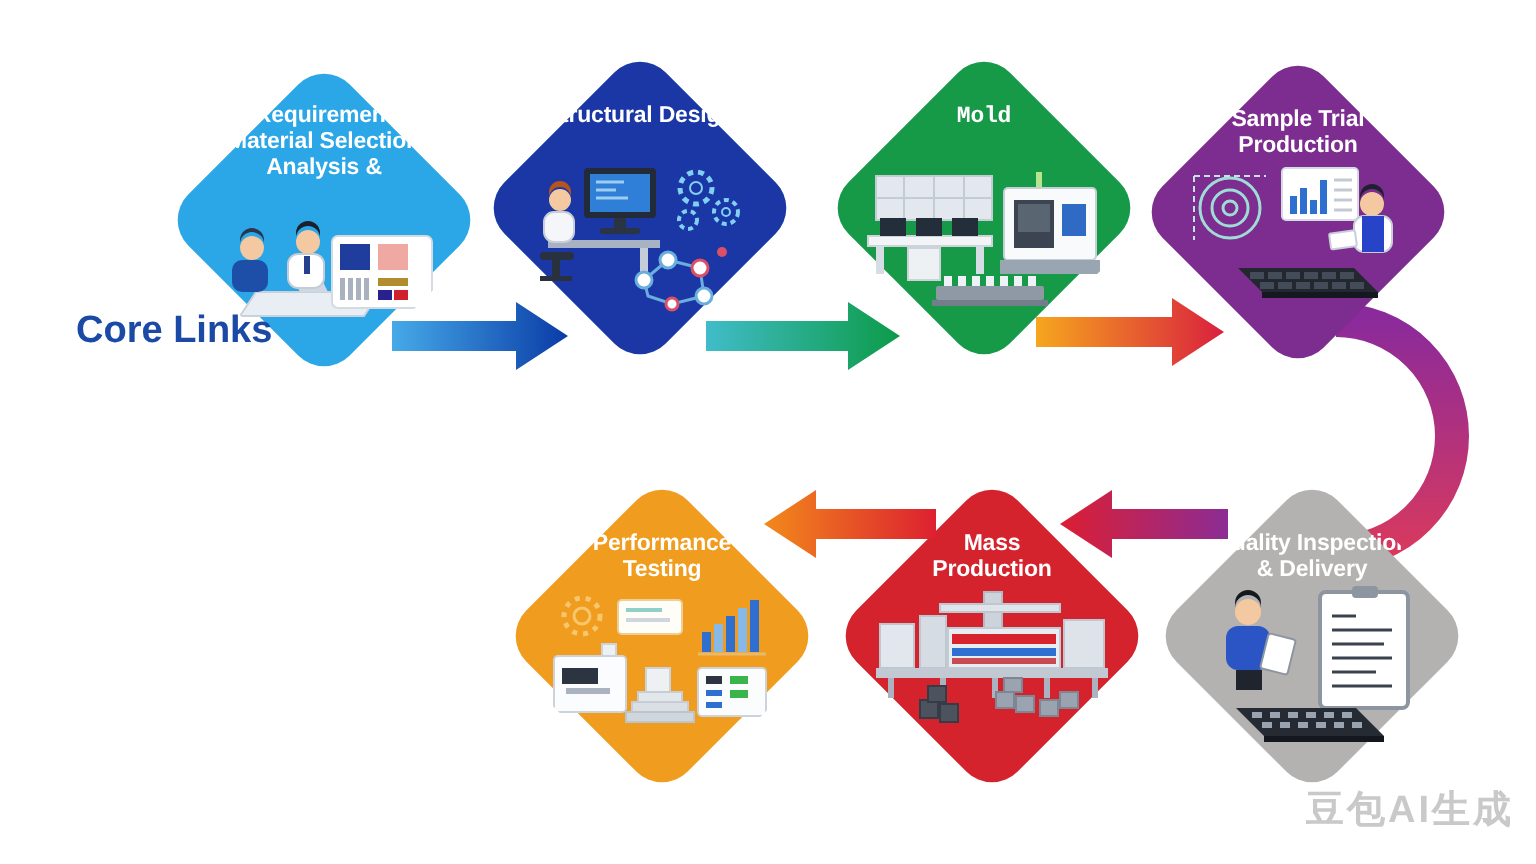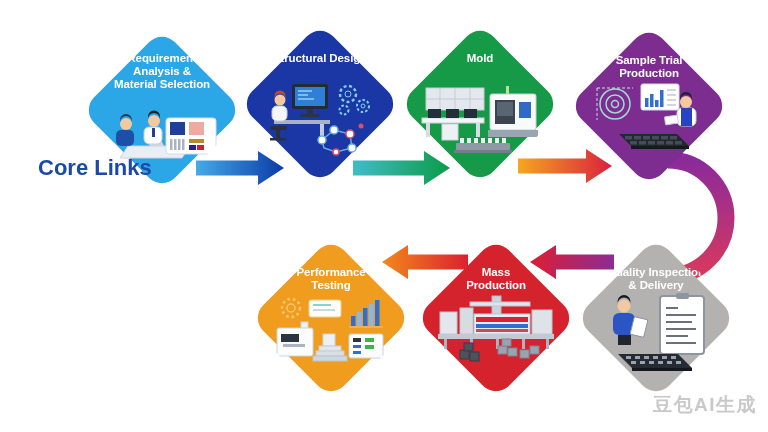--- a/index.html
+++ b/index.html
@@ -10,26 +10,26 @@
   .diamond{position:absolute;left:23px;top:23px;width:114px;height:114px;border-radius:18px;
            transform:rotate(45deg);}
   .content{position:absolute;left:0;top:0;width:160px;height:160px;
            clip-path:polygon(50% -6%,106% 50%,50% 106%,-6% 50%);}
   .label{position:absolute;top:28px;left:0;width:160px;text-align:center;color:#ffffff;
          font-weight:bold;font-size:11.5px;line-height:13px;letter-spacing:-0.1px;}
   .label span{display:block;}
   .illus{position:absolute;left:20px;top:56px;}
   .n1{left:82px;top:30px;}   .n1 .label{top:22px;} .n1 .illus{top:64px;}
   .n2{left:240px;top:24px;}
-  .n3{left:400px;top:24px;}
+  .n3{left:412px;top:24px;font-family:Liberation Mono, monospace;}
   .n4{left:569px;top:26px;}  .n4 .illus{top:52px;}
   .n5{left:576px;top:238px;} .n5 .illus{top:54px;}
   .n6{left:416px;top:238px;}
   .n7{left:251px;top:238px;}
-  #core-links{position:absolute;left:38px;top:155px;font-size:22px;font-weight:bold;color:#1B49A6;}
+  #core-links{position:absolute;left:38px;top:155px;font-size:19px;font-weight:bold;color:#1B49A6;}
   #watermark{position:absolute;right:11px;top:392px;font-size:19px;font-weight:bold;color:#c9c9c9;
              letter-spacing:1.5px;text-shadow:0 0 2px #ffffff;}
 </style>
 </head>
 <body>
 
 <div id="canvas">
 
   <svg class="overlay" width="768" height="432" viewBox="0 0 768 432">
     <defs>
@@ -39,22 +39,22 @@
       </linearGradient>
     </defs>
     <path d="M 668 160 A 56 56 0 0 1 668 276" stroke="url(#gc)" stroke-width="17" fill="none"></path>
   </svg>
 
   <div class="node n1">
     <div class="diamond" style="background: rgb(43, 166, 230);"></div>
     <div class="content">
       <div class="label">
         <span>Requirement</span>
+        <span>Material Selection</span>
         <span>Analysis &amp;</span>
-        <span>Material Selection</span>
       </div>
       <svg class="illus" width="120" height="78" viewBox="0 0 120 78">
         <polygon points="26,52 88,52 80,64 18,64" fill="#e9eef4" stroke="#c9d2dc"></polygon>
         <polygon points="44,44 58,44 62,52 48,52" fill="#cfd8e2"></polygon>
         <circle cx="24" cy="30" r="6" fill="#f4c9a1"></circle>
         <path d="M18 28 a6 6 0 0 1 12 0 l0 -2 a6 6 0 0 0 -12 0 z" fill="#2a3550"></path>
         <rect x="14" y="36" width="18" height="16" rx="5" fill="#1d4fa8"></rect>
         <circle cx="52" cy="27" r="6" fill="#f4c9a1"></circle>
         <path d="M46 25 a6 6 0 0 1 12 0 l0 -2.5 a6 6 0 0 0 -12 0 z" fill="#1b212c"></path>
         <rect x="42" y="33" width="18" height="17" rx="5" fill="#ffffff" stroke="#c6ccd6"></rect>

